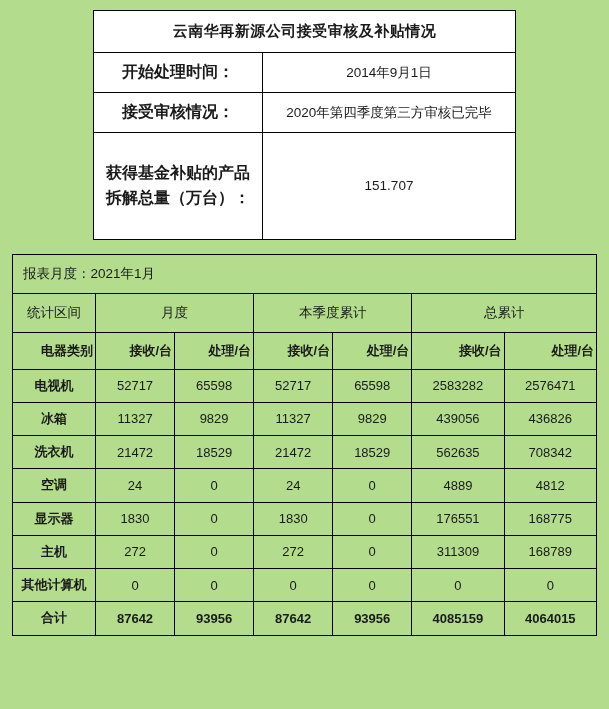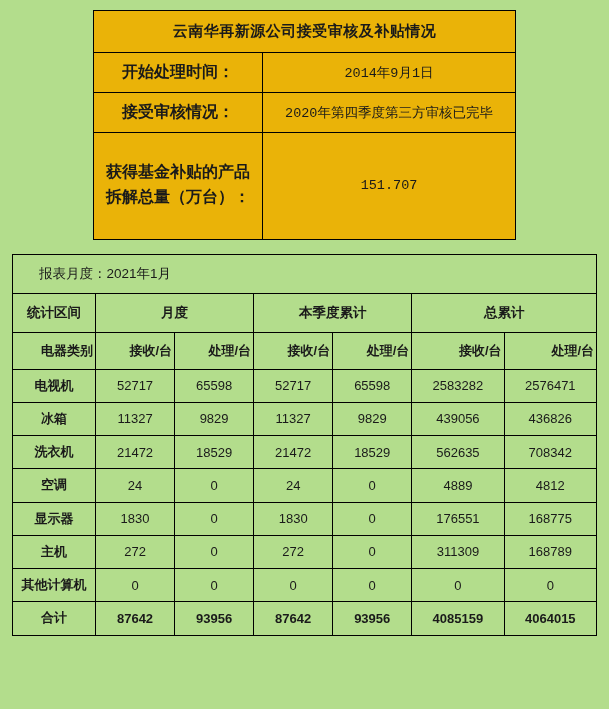--- a/index.html
+++ b/index.html
@@ -16,22 +16,21 @@
   }
 
   
   #top-table-wrap {
     padding-top: 10px;
     display: flex;
     justify-content: center;
   }
   table.summary {
     border-collapse: collapse;
-    background: #eab308;
-    font-family: Liberation Mono, monospace;
+    background: #ffffff;
   }
   table.summary td {
     border: 1px solid #000;
     text-align: center;
     vertical-align: middle;
     font-size: 13.5px;
     padding: 9px 6px;
   }
   table.summary td.title {
     font-weight: bold;
@@ -67,26 +66,26 @@
   table.data td, table.data th {
     border: 1px solid #000;
     text-align: center;
     vertical-align: middle;
     font-size: 13px;
     font-weight: normal;
     padding: 8px 2px;
   }
   table.data td.report-month {
     text-align: left;
-    padding: 10px 26px;
+    padding: 10px 10px;
     font-size: 13.5px;
     border-bottom: 1px solid #000;
   }
   table.data td.hdr {
-    font-weight: bold;
+    font-weight: normal;
     font-size: 13.5px;
     padding: 10px 2px;
   }
   table.data td.subhdr {
     font-weight: bold;
     font-size: 13px;
     padding: 9px 2px;
     text-align: right;
   }
   table.data td.rowname {

